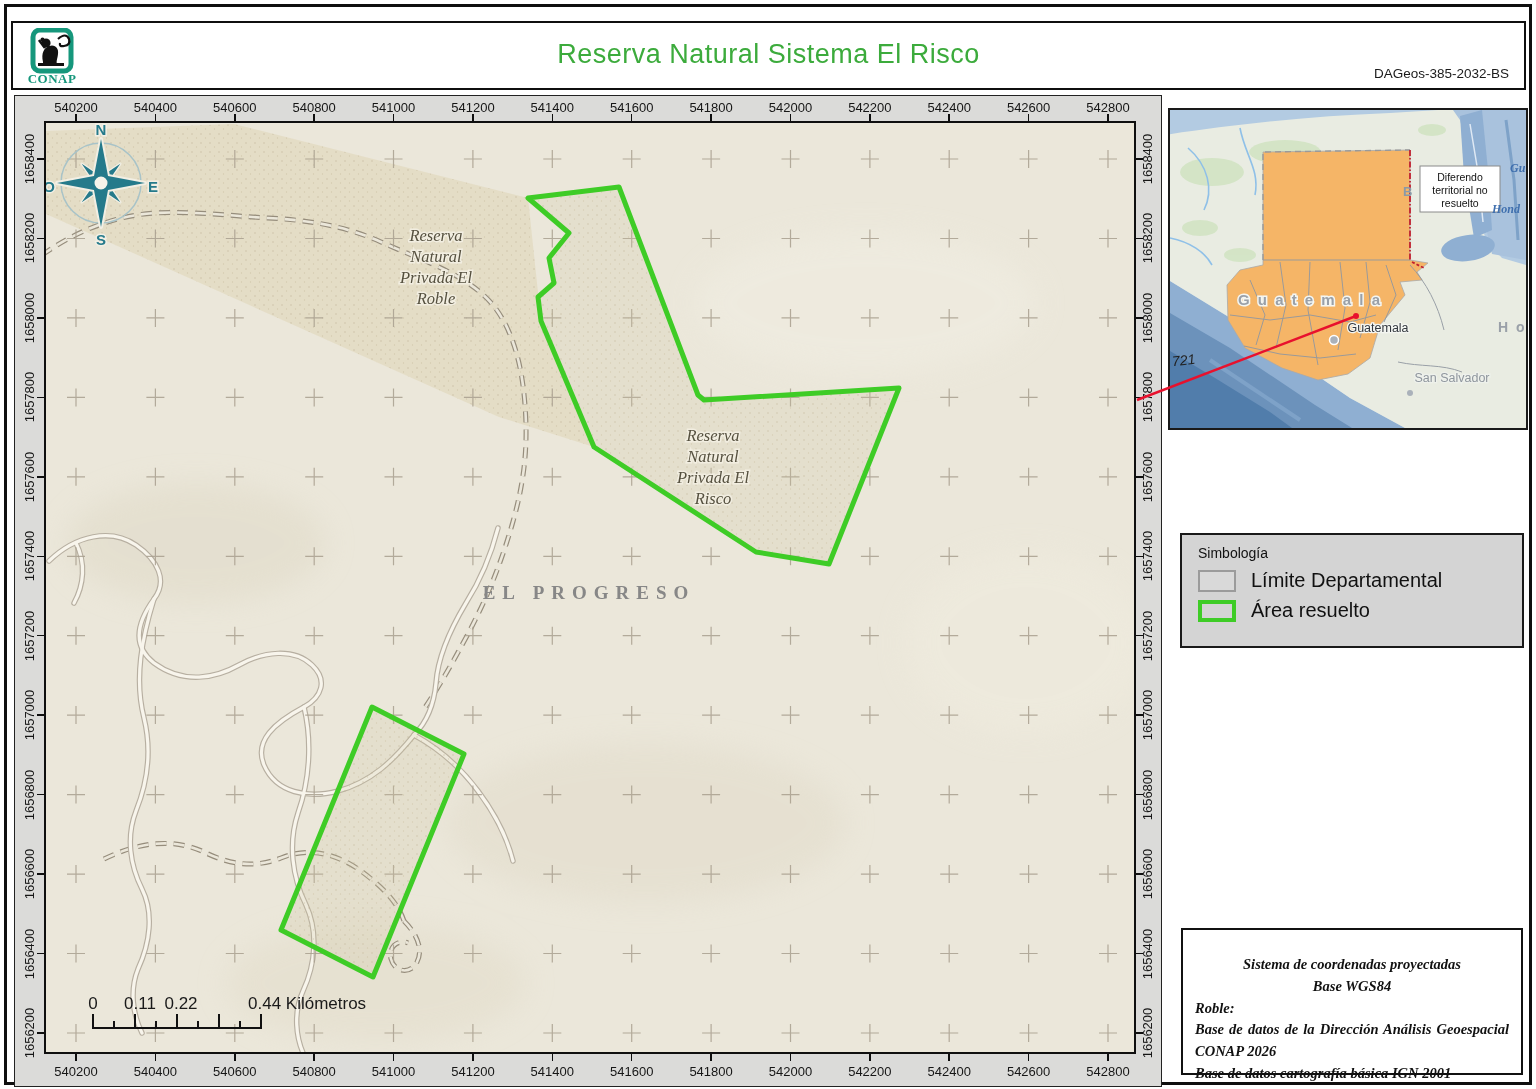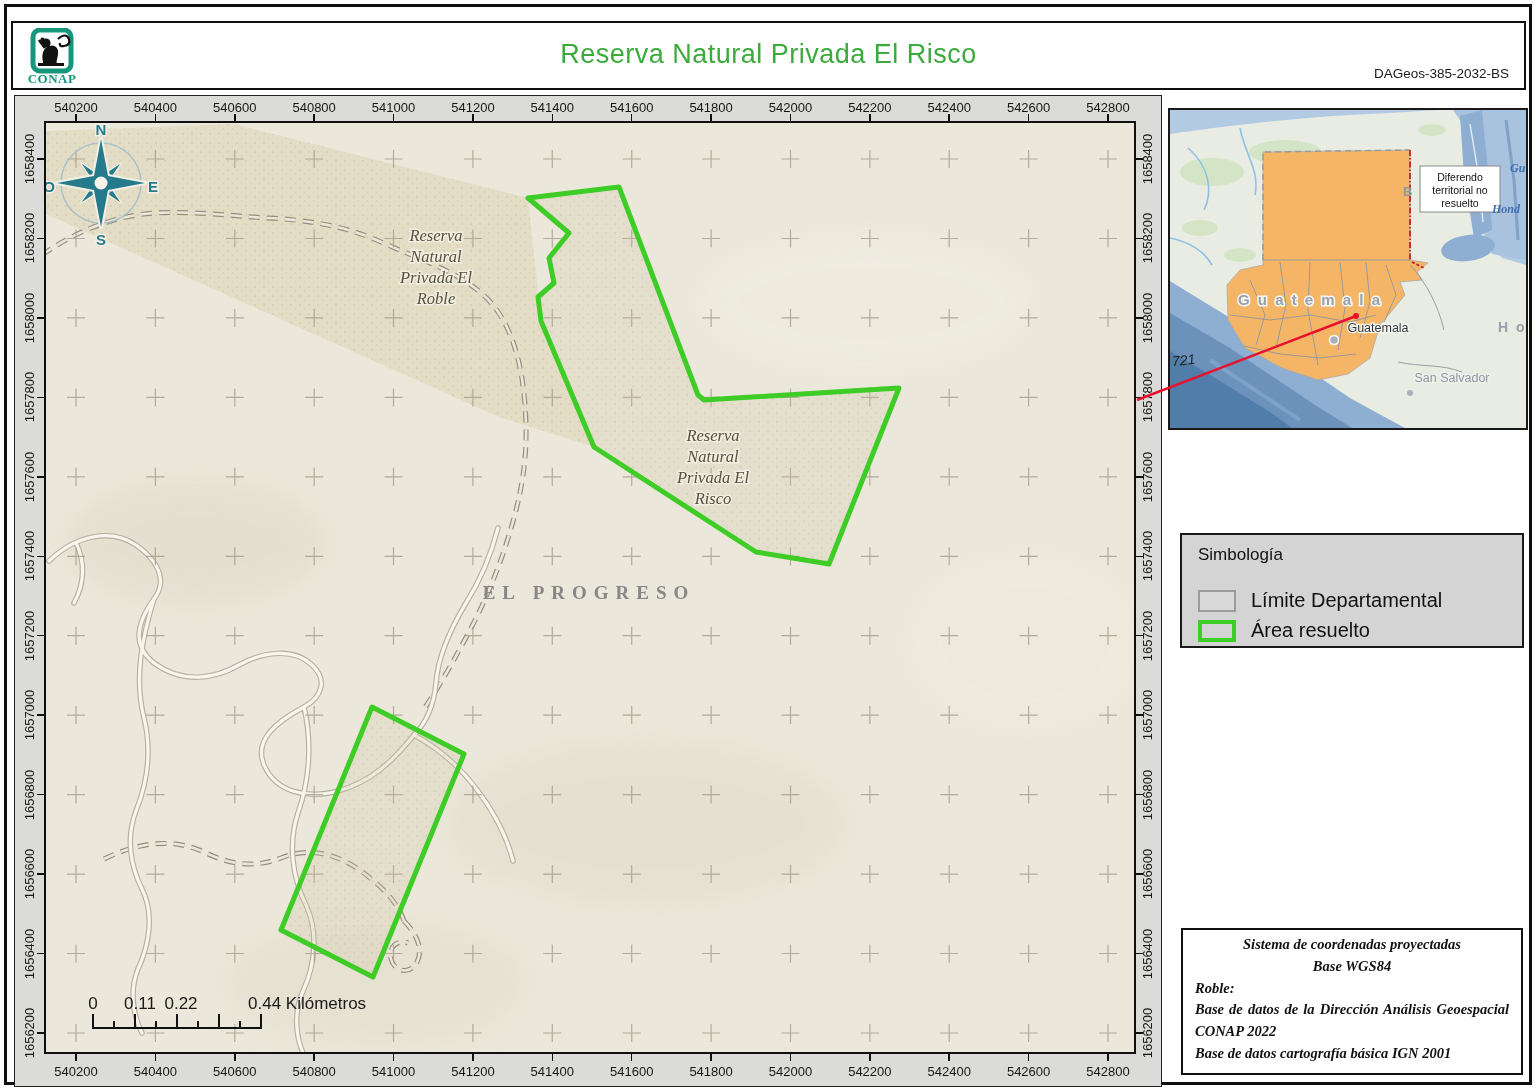--- a/index.html
+++ b/index.html
@@ -26,30 +26,30 @@
   .tick-v{position:absolute;width:1.5px;height:7px;background:#0f0f0f;}
   .tick-h{position:absolute;width:7px;height:1.5px;background:#0f0f0f;}
 
   
   .inset{position:absolute;left:1168px;top:108px;width:356px;height:318px;
          border:2px solid #1a1a1a;background:#b3cbe2;overflow:hidden;}
 
   
   .legend{position:absolute;left:1180px;top:533px;width:344px;height:115px;
           border:2px solid #1a1a1a;background:#d4d4d4;padding:10px 0 0 16px;box-sizing:border-box;}
-  .legend-title{font-size:17px;color:#111;margin-bottom:24px;}
+  .legend-title{font-size:14px;color:#111;margin-bottom:8px;}
   .legend-item{display:flex;align-items:center;margin-bottom:7px;font-size:20px;color:#111;}
   .swatch{width:38px;height:22px;margin-right:15px;box-sizing:border-box;flex:0 0 auto;}
   .swatch.departamental{border:2px solid #9b9b9b;background:#d9d9d9;}
   .swatch.protegida{border:4px solid #3ecc26;background:#d4d4d4;}
 
   
   .source-box{position:absolute;left:1181px;top:928px;width:342px;height:147px;
           border:2px solid #111;background:#fff;box-sizing:border-box;
-          padding:4px 12px;font-family:"Liberation Serif",serif;font-style:italic;
+          padding:24px 12px;font-family:"Liberation Serif",serif;font-style:italic;
           font-weight:bold;font-size:14.5px;color:#111;line-height:1.5;}
   .src-center{text-align:center;}
   .src-justify{text-align:justify;}
 
   .overlay{position:absolute;left:0;top:0;width:1536px;height:1089px;pointer-events:none;z-index:40;}
   .ref-num{position:absolute;left:1172px;top:352px;z-index:41;font-size:14px;
            font-style:italic;color:#222;transform:rotate(-6deg);}
 </style>
 </head>
 <body>
@@ -65,21 +65,21 @@
           <path d="M36 11 q8 -7 11 0 q2 6 -5 7 q-5 1 -4 -3" stroke="#111" stroke-width="2.2" fill="none"></path>
           <circle cx="24" cy="15" r="4.6" fill="#111"></circle>
           <circle cx="20.5" cy="11.5" r="2" fill="#111"></circle>
           <path d="M21 34 C 19 25 22 20 27 18 C 33 16 37 20 36 26 C 35.5 31 34 33 35 36 L 21 36 Z" fill="#111"></path>
           <path d="M23 20 L 17 12" stroke="#111" stroke-width="2.6"></path>
           <rect x="16" y="35" width="26" height="3" fill="#111"></rect>
         </g>
         <text x="30" y="55" text-anchor="middle" font-family="Liberation Serif,serif" font-weight="bold" font-size="13" fill="#16977c" letter-spacing="0.5">CONAP</text>
       </svg>
     </div>
-    <div class="page-title">Reserva Natural Privada El Risco</div>
+    <div class="page-title">Reserva Natural Sistema El Risco</div>
     <div class="doc-id">DAGeos-385-2032-BS</div>
   </div>
 
   <div class="map-panel">
     <div class="map-inner">
       <svg width="1088" height="929" viewBox="0 0 1088 929">
         <defs>
           <pattern id="dots" width="9" height="9" patternUnits="userSpaceOnUse">
             <circle cx="2" cy="2" r="0.8" fill="#b5a987"></circle>
             <circle cx="6.5" cy="6" r="0.7" fill="#c2b795"></circle>
@@ -376,21 +376,21 @@
     <div class="legend-item">
       <span class="swatch protegida"></span>
       <span>Área resuelto</span>
     </div>
   </div>
 
   <div class="source-box">
     <div class="src-center">Sistema de coordenadas proyectadas</div>
     <div class="src-center">Base WGS84</div>
     <div>Roble:</div>
-    <div class="src-justify">Base de datos de la Dirección Análisis Geoespacial CONAP 2022</div>
+    <div class="src-justify">Base de datos de la Dirección Análisis Geoespacial CONAP 2026</div>
     <div>Base de datos cartografía básica IGN 2001</div>
   </div>
 
   <svg class="overlay">
     <line x1="1137" y1="400" x2="1356" y2="316" stroke="#e8112d" stroke-width="2.5"></line>
     <circle cx="1356" cy="316" r="3" fill="#e8112d"></circle>
   </svg>
   <div class="ref-num">721</div>
 </div>
 

